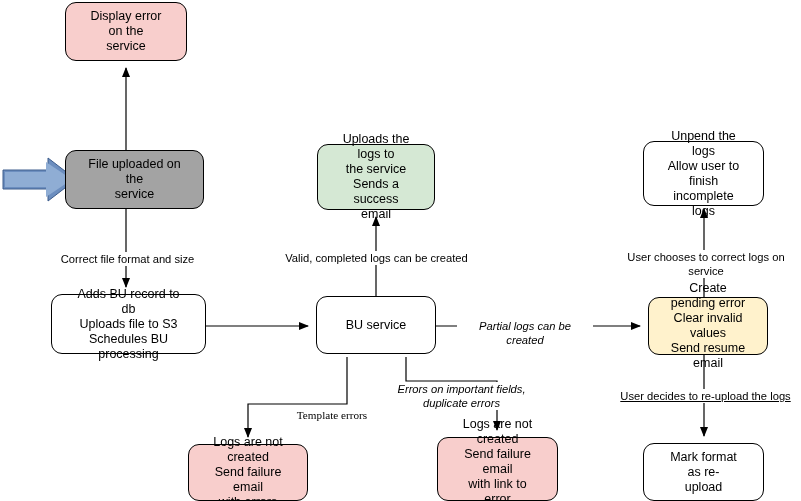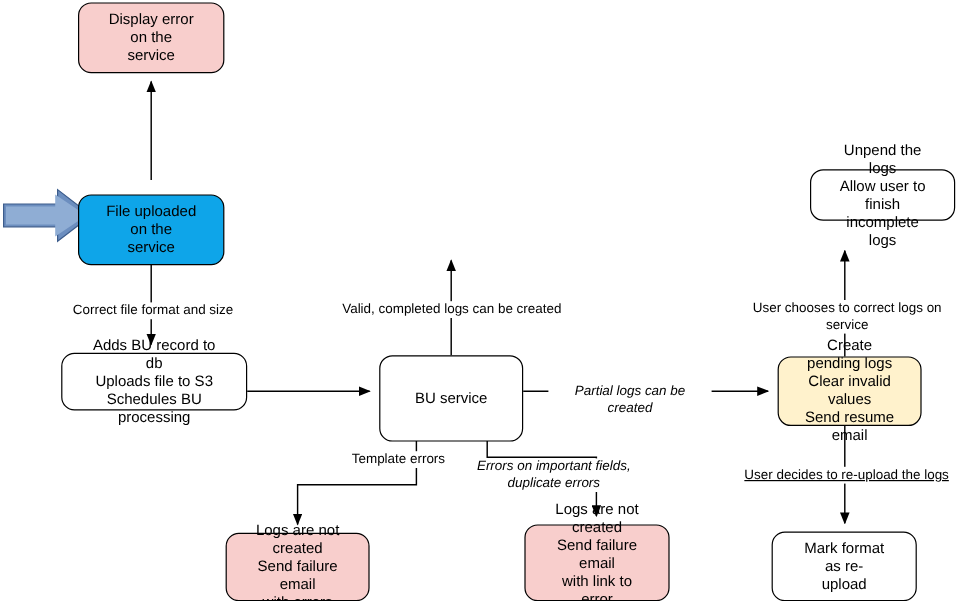--- a/index.html
+++ b/index.html
@@ -89,44 +89,50 @@
       <path d="M3,170 L48,170 L48,158 L76,179.5 L48,201 L48,189 L3,189 Z" fill="#6c8ebf" stroke="#3c5c8c" stroke-width="1"></path>
       <path d="M5,172 L46,172 L46,162 L72,179.5 L46,197 L46,187 L5,187 Z" fill="#8fadd4" stroke="none"></path>
     </g>
   </svg>
 
   <div class="node" style="left:65px; top:2px; width:122px; height:59px; background:#f8cecc;">
     <span class="node-text">Display error on the
 service</span>
   </div>
 
-  <div class="node" style="left:65px; top:150px; width:122px; height:59px; background:#0ea5e9;margin-top:12px;">
+  <div class="node" style="left:65px; top:150px; width:139px; height:59px; background:#a3a3a3;">
     <span class="node-text">File uploaded on the
 service</span>
   </div>
 
+  <div class="node" style="left:317px; top:144px; width:118px; height:66px; background:#d5e8d4;">
+    <span class="node-text">Uploads the logs to
+the service
+Sends a success
+email</span>
+  </div>
 
-  <div class="node" style="left:643px; top:141px; width:121px; height:43px; background:#ffffff;margin-left:32px;">
+  <div class="node" style="left:643px; top:141px; width:121px; height:65px; background:#ffffff;">
     <span class="node-text">Unpend the logs
 Allow user to finish
 incomplete logs</span>
   </div>
 
-  <div class="node" style="left:51px; top:294px; width:155px; height:48px; background:#ffffff;">
+  <div class="node" style="left:51px; top:294px; width:155px; height:60px; background:#ffffff;">
     <span class="node-text">Adds BU record to db
 Uploads file to S3
 Schedules BU processing</span>
   </div>
 
-  <div class="node" style="left:316px; top:296px; width:120px; height:72px; background:#ffffff;">
+  <div class="node" style="left:316px; top:296px; width:120px; height:58px; background:#ffffff;">
     <span class="node-text">BU service</span>
   </div>
 
   <div class="node" style="left:648px; top:297px; width:120px; height:58px; background:#fff2cc;">
-    <span class="node-text">Create pending logs
+    <span class="node-text">Create pending error
 Clear invalid values
 Send resume email</span>
   </div>
 
   <div class="node" style="left:188px; top:444px; width:120px; height:57px; background:#f8cecc;">
     <span class="node-text">Logs are not created
 Send failure email
 with errors</span>
   </div>
 
@@ -144,20 +150,20 @@
 
 
   <div class="edge-label" style="left:281px; top:251px; width:191px;">Valid, completed logs can be created</div>
 
   <div class="edge-label" style="left:55px; top:252px; width:145px;">Correct file format and size</div>
 
   <div class="edge-label" style="left:608px; top:250px; width:196px;">User chooses to correct logs on service</div>
 
   <div class="edge-label" style="left:457px; top:319px; width:136px;font-style:italic;">Partial logs can be created</div>
 
-  <div class="edge-label" style="left:290px; top:376px; width:84px;">Template errors</div>
+  <div class="edge-label" style="left:290px; top:408px; width:84px;font-family:Liberation Serif, serif;">Template errors</div>
 
   <div class="edge-label" style="left:393px; top:382px; width:137px;font-style:italic;">Errors on important fields,
 duplicate errors</div>
 
   <div class="edge-label" style="left:617px; top:389px; width:177px;text-decoration:underline;">User decides to re-upload the logs</div>
 
 </div>
 
 </body></html>

